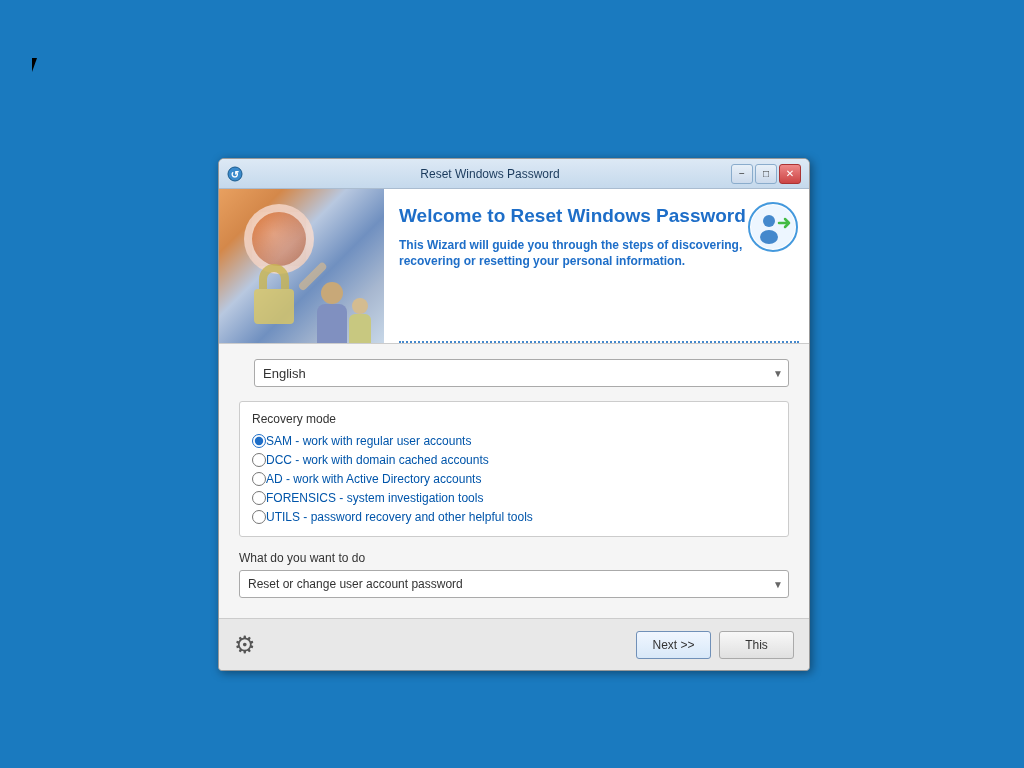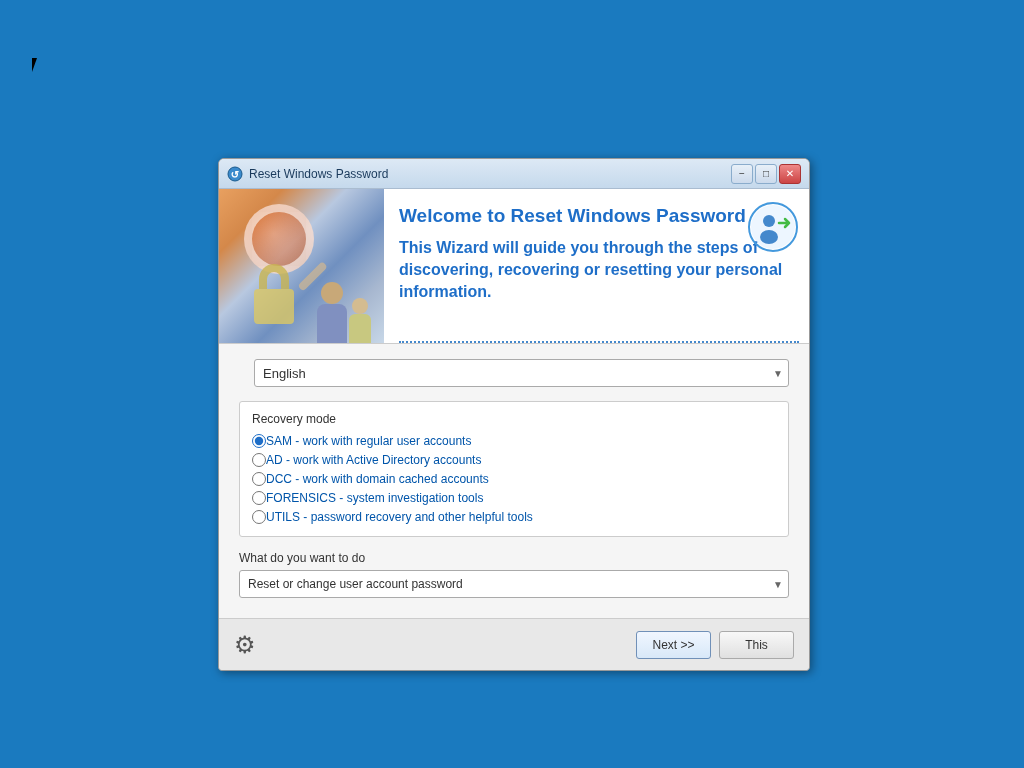--- a/index.html
+++ b/index.html
@@ -71,20 +71,21 @@
     .titlebar-icon svg {
       width: 16px;
       height: 16px;
     }
 
     .titlebar-title {
       flex: 1;
       font-size: 12px;
       color: #1a3a5c;
       font-weight: normal;
+      text-align: center;
     }
 
     .titlebar-buttons {
       display: flex;
       gap: 2px;
     }
 
     .titlebar-btn {
       width: 22px;
       height: 20px;
@@ -247,21 +248,21 @@
 
     .header-title {
       font-size: 19px;
       font-weight: bold;
       color: #1e6ec8;
       line-height: 1.3;
       margin-bottom: 8px;
     }
 
     .header-subtitle {
-      font-size: 16px;
+      font-size: 12px;
       color: #1e6ec8;
       line-height: 1.4;
       font-weight: 600;
     }
 
     .header-icon {
       position: absolute;
       top: 12px;
       right: 10px;
       width: 52px;
@@ -500,26 +501,26 @@
       </div>
 
       <div class="recovery-box">
         <div class="recovery-box-label">Recovery mode</div>
 
         <div class="radio-item">
           <input type="radio" class="radio-input" name="recovery" id="r-sam" checked="" style="">
           <label class="radio-label" for="r-sam">SAM - work with regular user accounts</label>
         </div>
         <div class="radio-item">
+          <input type="radio" class="radio-input" name="recovery" id="r-dcc" style="">
+          <label class="radio-label" for="r-dcc">DCC - work with domain cached accounts</label>
+        </div>
+        <div class="radio-item">
           <input type="radio" class="radio-input" name="recovery" id="r-ad" style="">
           <label class="radio-label" for="r-ad">AD - work with Active Directory accounts</label>
-        </div>
-        <div class="radio-item">
-          <input type="radio" class="radio-input" name="recovery" id="r-dcc" style="">
-          <label class="radio-label" for="r-dcc">DCC - work with domain cached accounts</label>
         </div>
         <div class="radio-item">
           <input type="radio" class="radio-input" name="recovery" id="r-forensics" style="">
           <label class="radio-label" for="r-forensics">FORENSICS - system investigation tools</label>
         </div>
         <div class="radio-item">
           <input type="radio" class="radio-input" name="recovery" id="r-utils" style="">
           <label class="radio-label" for="r-utils">UTILS - password recovery and other helpful tools</label>
         </div>
       </div>

